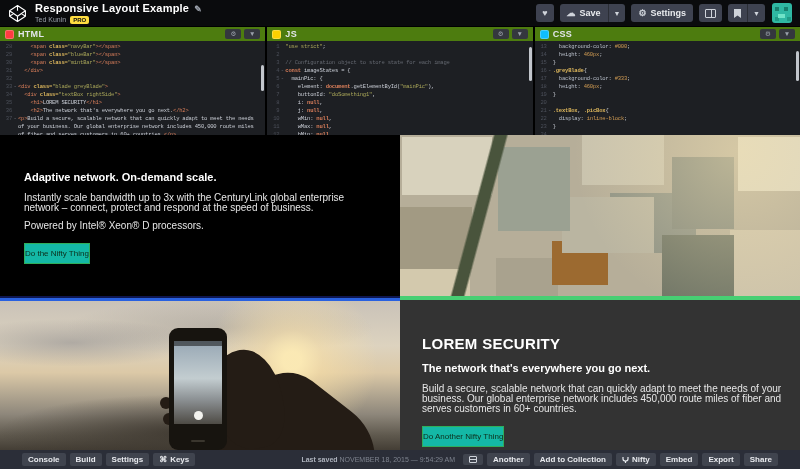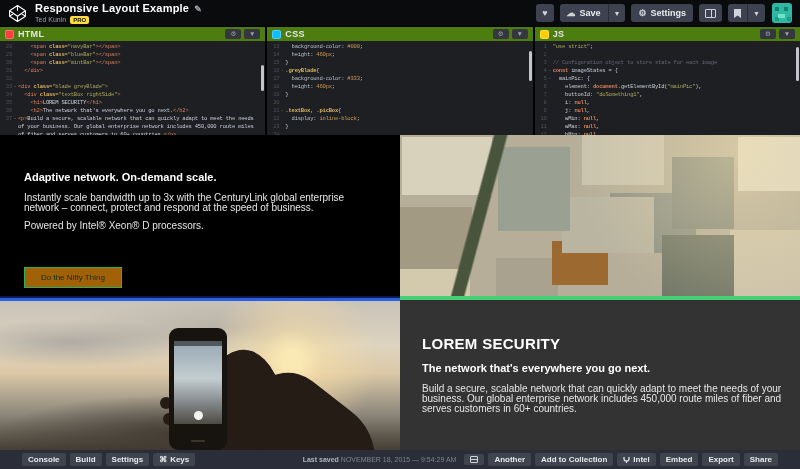--- a/index.html
+++ b/index.html
@@ -54,22 +54,22 @@
   .tk-n { color:#cf9a52; } .tk-p { color:#b7bdc8; } .tk-l { color:#dcb65c; font-weight:bold; }
   .scroll-thumb { position:absolute; right:1px; width:3px; background:#c2c6cc; border-radius:2px; cursor:pointer; }
 
   
   .preview { position:absolute; top:135px; left:0; width:800px; height:315px; }
   .blade-top { height:161px; background:#000; display:flex; }
   .adaptive-box { width:400px; padding:36px 0 0 24px; }
   .promo-h1 { font-size:15px; font-weight:bold; color:#fff; letter-spacing:.3px; margin-bottom:10px; }
   .promo-h2 { font-size:11px; font-weight:bold; color:#fff; margin-bottom:10px; }
   .promo-p  { font-size:10px; color:#e6e6e6; line-height:10px; margin-bottom:8px; max-width:330px; }
-  .promo-btn { display:inline-block; background:#a16207; border:1px solid #2fae5b; color:#0d2d1a;
-               font-size:8px; padding:5px 16px; margin-top:28px; cursor:pointer; }
+  .promo-btn { display:inline-block; background:#14b8a6; border:1px solid #2fae5b; color:#0d2d1a;
+               font-size:8px; padding:5px 0; margin-top:4px; cursor:pointer; }
 
   .city-photo { width:400px; height:161px; position:relative;
     background-color:#b6ae99; background-repeat:no-repeat;
     background-image:
       radial-gradient(circle at 85% 10%, rgba(244,226,176,.5), rgba(244,226,176,0) 45%),
       linear-gradient(105deg, rgba(73,84,60,0) 21%, #49543c 21.5%, #49543c 24%, rgba(73,84,60,0) 24.5%),
       linear-gradient(#d8d2bd,#d8d2bd), linear-gradient(#9ba192,#9ba192),
       linear-gradient(#c9c3ae,#c9c3ae), linear-gradient(#878b7e,#878b7e),
       linear-gradient(#dcd6c0,#dcd6c0), linear-gradient(#a29a83,#a29a83),
       linear-gradient(#bab5a1,#bab5a1), linear-gradient(#9c6a30,#9c6a30),
@@ -239,20 +239,93 @@
           <div class="code-line">
             <span class="ln"></span>
             <span class="fold"></span>
             <span class="lt"><span class="tk-d">of fiber and serves customers in 60+ countries.</span><span class="tk-t">&lt;/p&gt;</span></span>
           </div>
         </div>
       <div class="scroll-thumb" style="top:38px;height:26px;"></div>
     </div>
     <div class="panel">
       <div class="panel-head">
+        <span class="lang-icon" style="background: rgb(252, 208, 0);"></span>
+        <span class="panel-title">JS</span>
+        <span class="head-btns">
+          <span class="mini-btn">⚙</span>
+          <span class="mini-btn">▼</span>
+        </span>
+      </div>
+      <div class="code">
+          <div class="code-line">
+            <span class="ln">1</span>
+            <span class="fold"></span>
+            <span class="lt"><span class="tk-s">"use strict"</span><span class="tk-d">;</span></span>
+          </div>
+          <div class="code-line">
+            <span class="ln">2</span>
+            <span class="fold"></span>
+            <span class="lt"></span>
+          </div>
+          <div class="code-line">
+            <span class="ln">3</span>
+            <span class="fold"></span>
+            <span class="lt"><span class="tk-c">// Configuration object to store state for each image</span></span>
+          </div>
+          <div class="code-line">
+            <span class="ln">4</span>
+            <span class="fold">-</span>
+            <span class="lt"><span class="tk-k">const </span><span class="tk-d">imageStates = {</span></span>
+          </div>
+          <div class="code-line">
+            <span class="ln">5</span>
+            <span class="fold">-</span>
+            <span class="lt"><span class="tk-d">  mainPic: {</span></span>
+          </div>
+          <div class="code-line">
+            <span class="ln">6</span>
+            <span class="fold"></span>
+            <span class="lt"><span class="tk-d">    element: </span><span class="tk-k">document</span><span class="tk-d">.getElementById(</span><span class="tk-s">"mainPic"</span><span class="tk-d">),</span></span>
+          </div>
+          <div class="code-line">
+            <span class="ln">7</span>
+            <span class="fold"></span>
+            <span class="lt"><span class="tk-d">    buttonId: </span><span class="tk-s">"doSomething1"</span><span class="tk-d">,</span></span>
+          </div>
+          <div class="code-line">
+            <span class="ln">8</span>
+            <span class="fold"></span>
+            <span class="lt"><span class="tk-d">    i: </span><span class="tk-k">null</span><span class="tk-d">,</span></span>
+          </div>
+          <div class="code-line">
+            <span class="ln">9</span>
+            <span class="fold"></span>
+            <span class="lt"><span class="tk-d">    j: </span><span class="tk-k">null</span><span class="tk-d">,</span></span>
+          </div>
+          <div class="code-line">
+            <span class="ln">10</span>
+            <span class="fold"></span>
+            <span class="lt"><span class="tk-d">    wMin: </span><span class="tk-k">null</span><span class="tk-d">,</span></span>
+          </div>
+          <div class="code-line">
+            <span class="ln">11</span>
+            <span class="fold"></span>
+            <span class="lt"><span class="tk-d">    wMax: </span><span class="tk-k">null</span><span class="tk-d">,</span></span>
+          </div>
+          <div class="code-line">
+            <span class="ln">12</span>
+            <span class="fold"></span>
+            <span class="lt"><span class="tk-d">    hMin: </span><span class="tk-k">null</span><span class="tk-d">,</span></span>
+          </div>
+        </div>
+      <div class="scroll-thumb" style="top:20px;height:34px;"></div>
+    </div>
+    <div class="panel">
+      <div class="panel-head">
         <span class="lang-icon" style="background: rgb(14, 190, 255);"></span>
         <span class="panel-title">CSS</span>
         <span class="head-btns">
           <span class="mini-btn">⚙</span>
           <span class="mini-btn">▼</span>
         </span>
       </div>
       <div class="code">
           <div class="code-line">
             <span class="ln">13</span>
@@ -309,93 +382,20 @@
             <span class="fold"></span>
             <span class="lt"><span class="tk-d">}</span></span>
           </div>
           <div class="code-line">
             <span class="ln">24</span>
             <span class="fold"></span>
             <span class="lt"></span>
           </div>
         </div>
       <div class="scroll-thumb" style="top:24px;height:30px;"></div>
-    </div>
-    <div class="panel">
-      <div class="panel-head">
-        <span class="lang-icon" style="background: rgb(252, 208, 0);"></span>
-        <span class="panel-title">JS</span>
-        <span class="head-btns">
-          <span class="mini-btn">⚙</span>
-          <span class="mini-btn">▼</span>
-        </span>
-      </div>
-      <div class="code">
-          <div class="code-line">
-            <span class="ln">1</span>
-            <span class="fold"></span>
-            <span class="lt"><span class="tk-s">"use strict"</span><span class="tk-d">;</span></span>
-          </div>
-          <div class="code-line">
-            <span class="ln">2</span>
-            <span class="fold"></span>
-            <span class="lt"></span>
-          </div>
-          <div class="code-line">
-            <span class="ln">3</span>
-            <span class="fold"></span>
-            <span class="lt"><span class="tk-c">// Configuration object to store state for each image</span></span>
-          </div>
-          <div class="code-line">
-            <span class="ln">4</span>
-            <span class="fold">-</span>
-            <span class="lt"><span class="tk-k">const </span><span class="tk-d">imageStates = {</span></span>
-          </div>
-          <div class="code-line">
-            <span class="ln">5</span>
-            <span class="fold">-</span>
-            <span class="lt"><span class="tk-d">  mainPic: {</span></span>
-          </div>
-          <div class="code-line">
-            <span class="ln">6</span>
-            <span class="fold"></span>
-            <span class="lt"><span class="tk-d">    element: </span><span class="tk-k">document</span><span class="tk-d">.getElementById(</span><span class="tk-s">"mainPic"</span><span class="tk-d">),</span></span>
-          </div>
-          <div class="code-line">
-            <span class="ln">7</span>
-            <span class="fold"></span>
-            <span class="lt"><span class="tk-d">    buttonId: </span><span class="tk-s">"doSomething1"</span><span class="tk-d">,</span></span>
-          </div>
-          <div class="code-line">
-            <span class="ln">8</span>
-            <span class="fold"></span>
-            <span class="lt"><span class="tk-d">    i: </span><span class="tk-k">null</span><span class="tk-d">,</span></span>
-          </div>
-          <div class="code-line">
-            <span class="ln">9</span>
-            <span class="fold"></span>
-            <span class="lt"><span class="tk-d">    j: </span><span class="tk-k">null</span><span class="tk-d">,</span></span>
-          </div>
-          <div class="code-line">
-            <span class="ln">10</span>
-            <span class="fold"></span>
-            <span class="lt"><span class="tk-d">    wMin: </span><span class="tk-k">null</span><span class="tk-d">,</span></span>
-          </div>
-          <div class="code-line">
-            <span class="ln">11</span>
-            <span class="fold"></span>
-            <span class="lt"><span class="tk-d">    wMax: </span><span class="tk-k">null</span><span class="tk-d">,</span></span>
-          </div>
-          <div class="code-line">
-            <span class="ln">12</span>
-            <span class="fold"></span>
-            <span class="lt"><span class="tk-d">    hMin: </span><span class="tk-k">null</span><span class="tk-d">,</span></span>
-          </div>
-        </div>
-      <div class="scroll-thumb" style="top:20px;height:34px;"></div>
     </div>
   </div>
 
   <div class="preview">
     <div class="blade-top">
       <div class="adaptive-box">
         <div class="promo-h2">Adaptive network. On-demand scale.</div>
         <div class="promo-p">Instantly scale bandwidth up to 3x with the CenturyLink global enterprise network – connect, protect and respond at the speed of business.</div>
         <div class="promo-p">Powered by Intel® Xeon® D processors.</div>
         <div class="promo-btn">Do the Nifty Thing</div>
@@ -440,20 +440,20 @@
     <div class="saved"><b>Last saved </b><span>NOVEMBER 18, 2015 — 9:54:29 AM</span></div>
     <div class="f-btn">
         <span class="grid-glyph"></span>
       </div>
     <div class="f-btn">Another</div>
     <div class="f-btn">Add to Collection</div>
     <div class="f-btn">
       <svg width="7" height="8">
           <path d="M1 1 v2 q0 2 2.5 2 q2.5 0 2.5-2 V1 M3.5 5 v2" fill="none" stroke="#e8eaee" stroke-width="1.2"></path>
         </svg>
-      <span>Intel</span>
+      <span>Nifty</span>
     </div>
     <div class="f-btn">Embed</div>
     <div class="f-btn">Export</div>
     <div class="f-btn">Share</div>
   </div>
 
 </div>
 
 </body></html>

